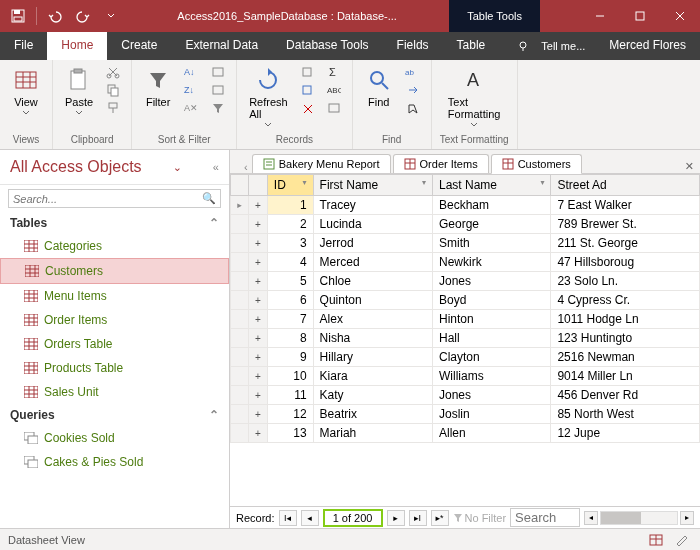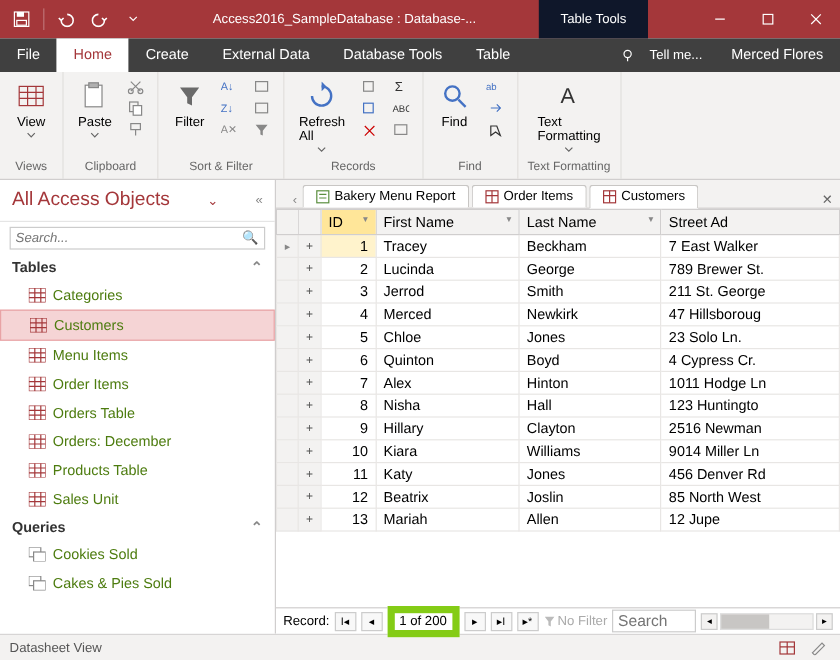--- a/index.html
+++ b/index.html
@@ -61,21 +61,21 @@
 .datasheet td { border: 1px solid #e8e6e4; padding: 2px 6px; white-space: nowrap; }
 .datasheet td.idcell { text-align: right; background: #fff; }
 .datasheet td.idcell.sel { background: #fff3cc; }
 .row-handle { width: 18px; background: #f3f2f1; border: 1px solid #d0cece; text-align: center; color: #888; font-size: 9px; }
 .expand-col { width: 16px; background: #f3f2f1; border: 1px solid #d0cece; text-align: center; color: #555; font-size: 10px; }
 .th-drop { color: #888; font-size: 8px; float: right; }
 
 
 .record-bar { border-top: 1px solid #d0cece; height: 22px; display: flex; align-items: center; font-size: 11px; background: #fff; gap: 4px; padding: 0 6px; }
 .rec-btn { width: 18px; height: 16px; border: 1px solid #ccc; background: #f8f8f8; display: flex; align-items: center; justify-content: center; font-size: 9px; }
-.rec-input { width: 60px; border: 6px solid #84cc16; text-align: center; font-size: 11px; padding: 1px; }
+.rec-input { width: 60px; border: 2px solid #84cc16; text-align: center; font-size: 11px; padding: 1px; }
 .rec-search { border: 1px solid #ccc; padding: 1px 4px; font-size: 13px; width: 70px; }
 .hscroll { flex: 1; display: flex; align-items: center; gap: 2px; }
 .hs-btn { width: 14px; height: 14px; border: 1px solid #ccc; background: #f3f2f1; font-size: 8px; display: flex; align-items: center; justify-content: center; }
 .hs-track { flex: 1; height: 14px; background: #f3f2f1; border: 1px solid #ddd; position: relative; }
 .hs-thumb { position: absolute; left: 0; width: 40px; height: 100%; background: #c8c6c4; }
 
 
 .statusbar { height: 22px; background: #f3f2f1; border-top: 1px solid #d0cece; display: flex; align-items: center; padding: 0 8px; font-size: 11px; color: #555; }
 .statusbar .right { margin-left: auto; display: flex; gap: 6px; }
 .sb-btn { width: 20px; height: 16px; display: flex; align-items: center; justify-content: center; border: 1px solid transparent; }
@@ -132,20 +132,21 @@
       </div>
   </div>
 </div>
 
 <div class="menu-tabs">
   <div class="menu-tab file">File</div>
   <div class="menu-tab active">Home</div>
   <div class="menu-tab">Create</div>
   <div class="menu-tab">External Data</div>
   <div class="menu-tab">Database Tools</div>
+  <div class="menu-tab tool">Fields</div>
   <div class="menu-tab tool">Table</div>
   <div class="tellme">
     <svg width="12" height="12">
         <circle cx="6" cy="5" r="3" fill="none" stroke="#fff"></circle>
         <line x1="6" y1="8" x2="6" y2="11" stroke="#fff"></line>
       </svg>
     <span>Tell me...</span>
   </div>
   <div class="user-name">Merced Flores</div>
 </div>
@@ -416,30 +417,20 @@
         </div>
         <div class="nav-item">
           <svg class="tbl-icon" width="14" height="12">
             <rect x="0" y="0" width="14" height="12" fill="none" stroke="#a4373a"></rect>
             <line x1="0" y1="4" x2="14" y2="4" stroke="#a4373a"></line>
             <line x1="0" y1="8" x2="14" y2="8" stroke="#a4373a"></line>
             <line x1="5" y1="0" x2="5" y2="12" stroke="#a4373a"></line>
             <line x1="10" y1="0" x2="10" y2="12" stroke="#a4373a"></line>
           </svg>
           <span>Orders Table</span>
-        </div>
-        <div class="nav-item">
-          <svg class="tbl-icon" width="14" height="12">
-            <rect x="0" y="0" width="14" height="12" fill="none" stroke="#a4373a"></rect>
-            <line x1="0" y1="4" x2="14" y2="4" stroke="#a4373a"></line>
-            <line x1="0" y1="8" x2="14" y2="8" stroke="#a4373a"></line>
-            <line x1="5" y1="0" x2="5" y2="12" stroke="#a4373a"></line>
-            <line x1="10" y1="0" x2="10" y2="12" stroke="#a4373a"></line>
-          </svg>
-          <span>Orders: December</span>
         </div>
         <div class="nav-item">
           <svg class="tbl-icon" width="14" height="12">
             <rect x="0" y="0" width="14" height="12" fill="none" stroke="#a4373a"></rect>
             <line x1="0" y1="4" x2="14" y2="4" stroke="#a4373a"></line>
             <line x1="0" y1="8" x2="14" y2="8" stroke="#a4373a"></line>
             <line x1="5" y1="0" x2="5" y2="12" stroke="#a4373a"></line>
             <line x1="10" y1="0" x2="10" y2="12" stroke="#a4373a"></line>
           </svg>
           <span>Products Table</span>

